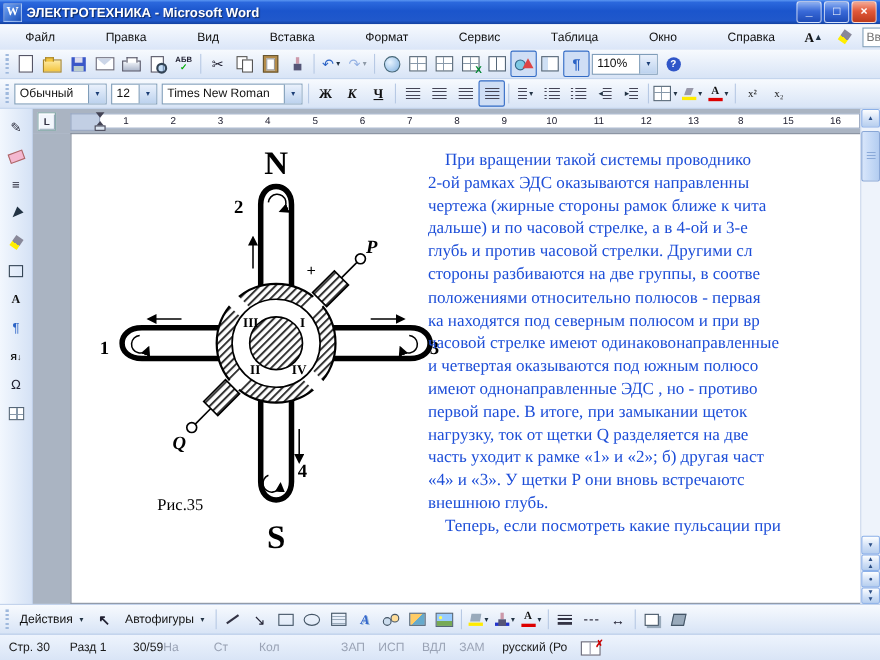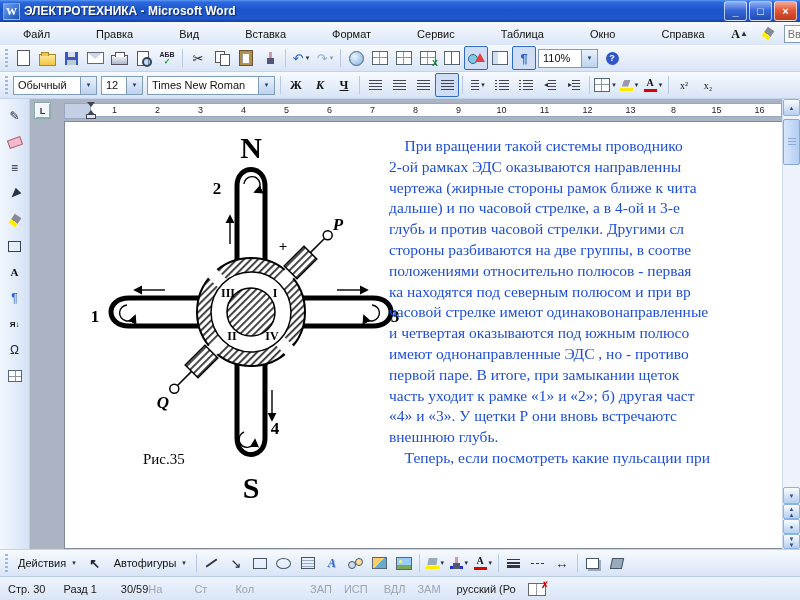--- a/index.html
+++ b/index.html
@@ -526,20 +526,21 @@
               <div class="tline">чертежа (жирные стороны рамок ближе к чита</div>
               <div class="tline">дальше) и по часовой стрелке, а в 4-ой и 3-е</div>
               <div class="tline">глубь и против часовой стрелки. Другими сл</div>
               <div class="tline">стороны разбиваются на две группы, в соотве</div>
               <div class="tline">положениями относительно полюсов - первая</div>
               <div class="tline">ка находятся под северным полюсом и при вр</div>
               <div class="tline">часовой стрелке имеют одинаковонаправленные</div>
               <div class="tline">и четвертая оказываются под южным полюсо</div>
               <div class="tline">имеют однонаправленные ЭДС , но - противо</div>
               <div class="tline">первой паре. В итоге, при замыкании щеток</div>
+              <div class="tline">нагрузку, ток от щетки Q разделяется на две</div>
               <div class="tline">часть уходит к рамке «1» и «2»; б) другая част</div>
               <div class="tline">«4» и «3». У щетки Р они вновь встречаютс</div>
               <div class="tline">внешнюю глубь.</div>
               <div class="tline"></div>
               <div class="tline">    Теперь, если посмотреть какие пульсации при</div>
             </div>
         </div>
       </div>
     </div>
 

